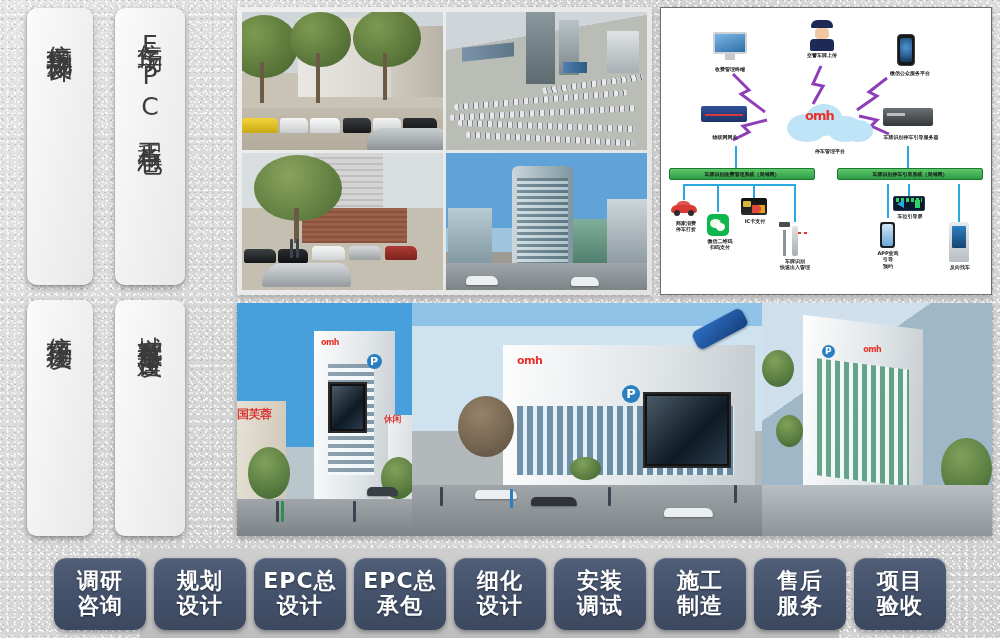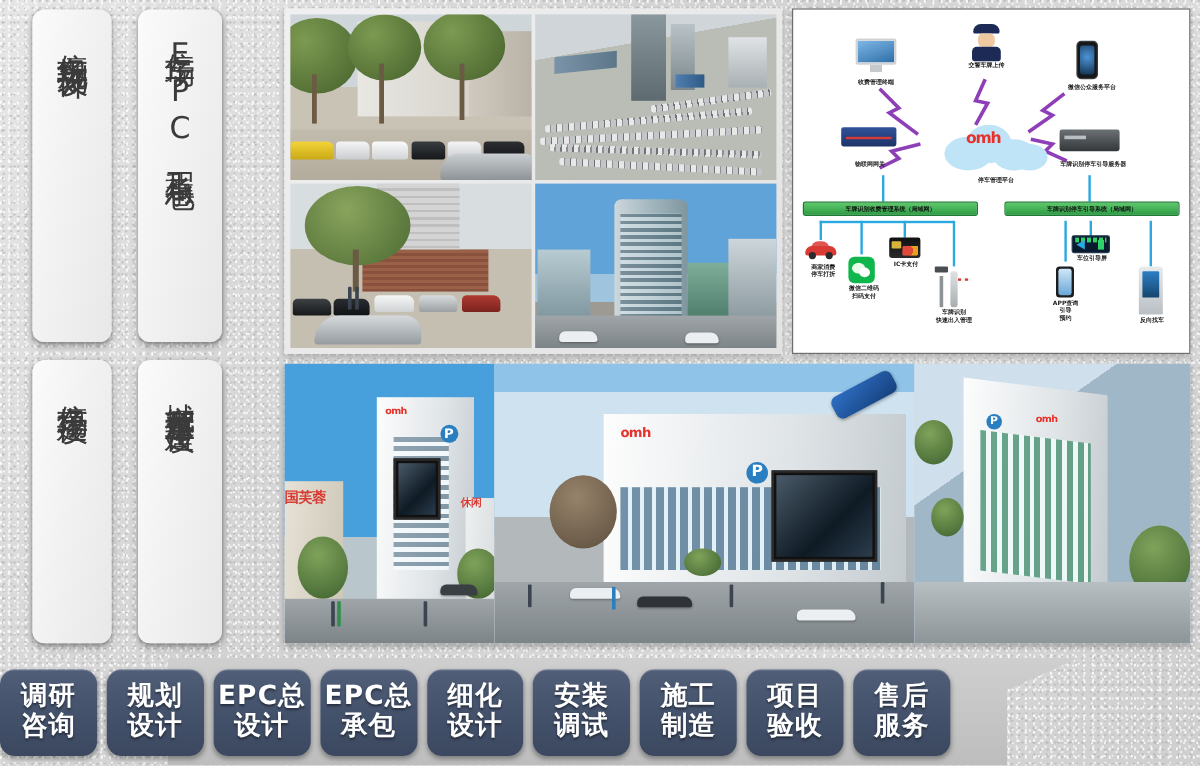--- a/index.html
+++ b/index.html
@@ -179,21 +179,21 @@
   .whitecar{position:absolute;height:9px;background:#eceff1;border-radius:5px 7px 2px 2px;box-shadow:0 1px 2px rgba(0,0,0,.3);}
   .ped{position:absolute;width:3px;background:#3b4450;border-radius:1px;}
 
   
   .ribbon{
     position:absolute;left:140px;top:548px;width:760px;height:90px;
     background:linear-gradient(180deg,#cfcfcf,#bdbdbd);
     clip-path:polygon(0 0, 100% 0, 92% 30%, 92% 100%, 0 100%);
   }
   .steps{
-    position:absolute;left:0;top:558px;width:792px;height:80px;
+    position:absolute;left:0;top:558px;width:1000px;height:80px;
     display:flex;justify-content:center;gap:8px;
   }
   .step{
     width:92px;height:72px;border-radius:12px;
     background:linear-gradient(180deg,#505e78 0%,#44526c 48%,#3b485f 100%);
     box-shadow:0 2px 4px rgba(0,0,0,.35), inset 0 1px 0 rgba(255,255,255,.14);
     display:flex;flex-direction:column;align-items:center;justify-content:center;
     color:#ffffff;font-size:22px;font-weight:bold;line-height:1.12;
     letter-spacing:1px;font-family:"DejaVu Sans",sans-serif;
     text-shadow:0 1px 2px rgba(0,0,0,.45);
@@ -492,20 +492,20 @@
   </div>
   <div class="step">
     <span class="l1">安装</span>
     <span class="l2">调试</span>
   </div>
   <div class="step">
     <span class="l1">施工</span>
     <span class="l2">制造</span>
   </div>
   <div class="step">
+    <span class="l1">售后</span>
+    <span class="l2">服务</span>
+  </div>
+  <div class="step">
     <span class="l1">项目</span>
     <span class="l2">验收</span>
   </div>
-  <div class="step">
-    <span class="l1">售后</span>
-    <span class="l2">服务</span>
-  </div>
 </div>
 
 </body></html>

